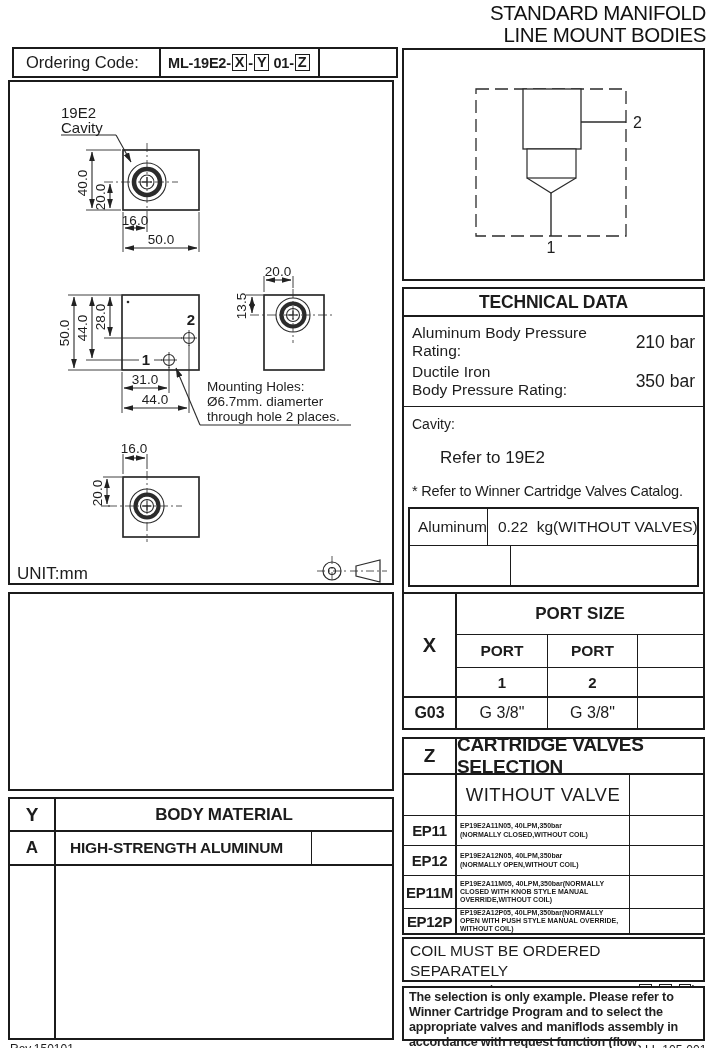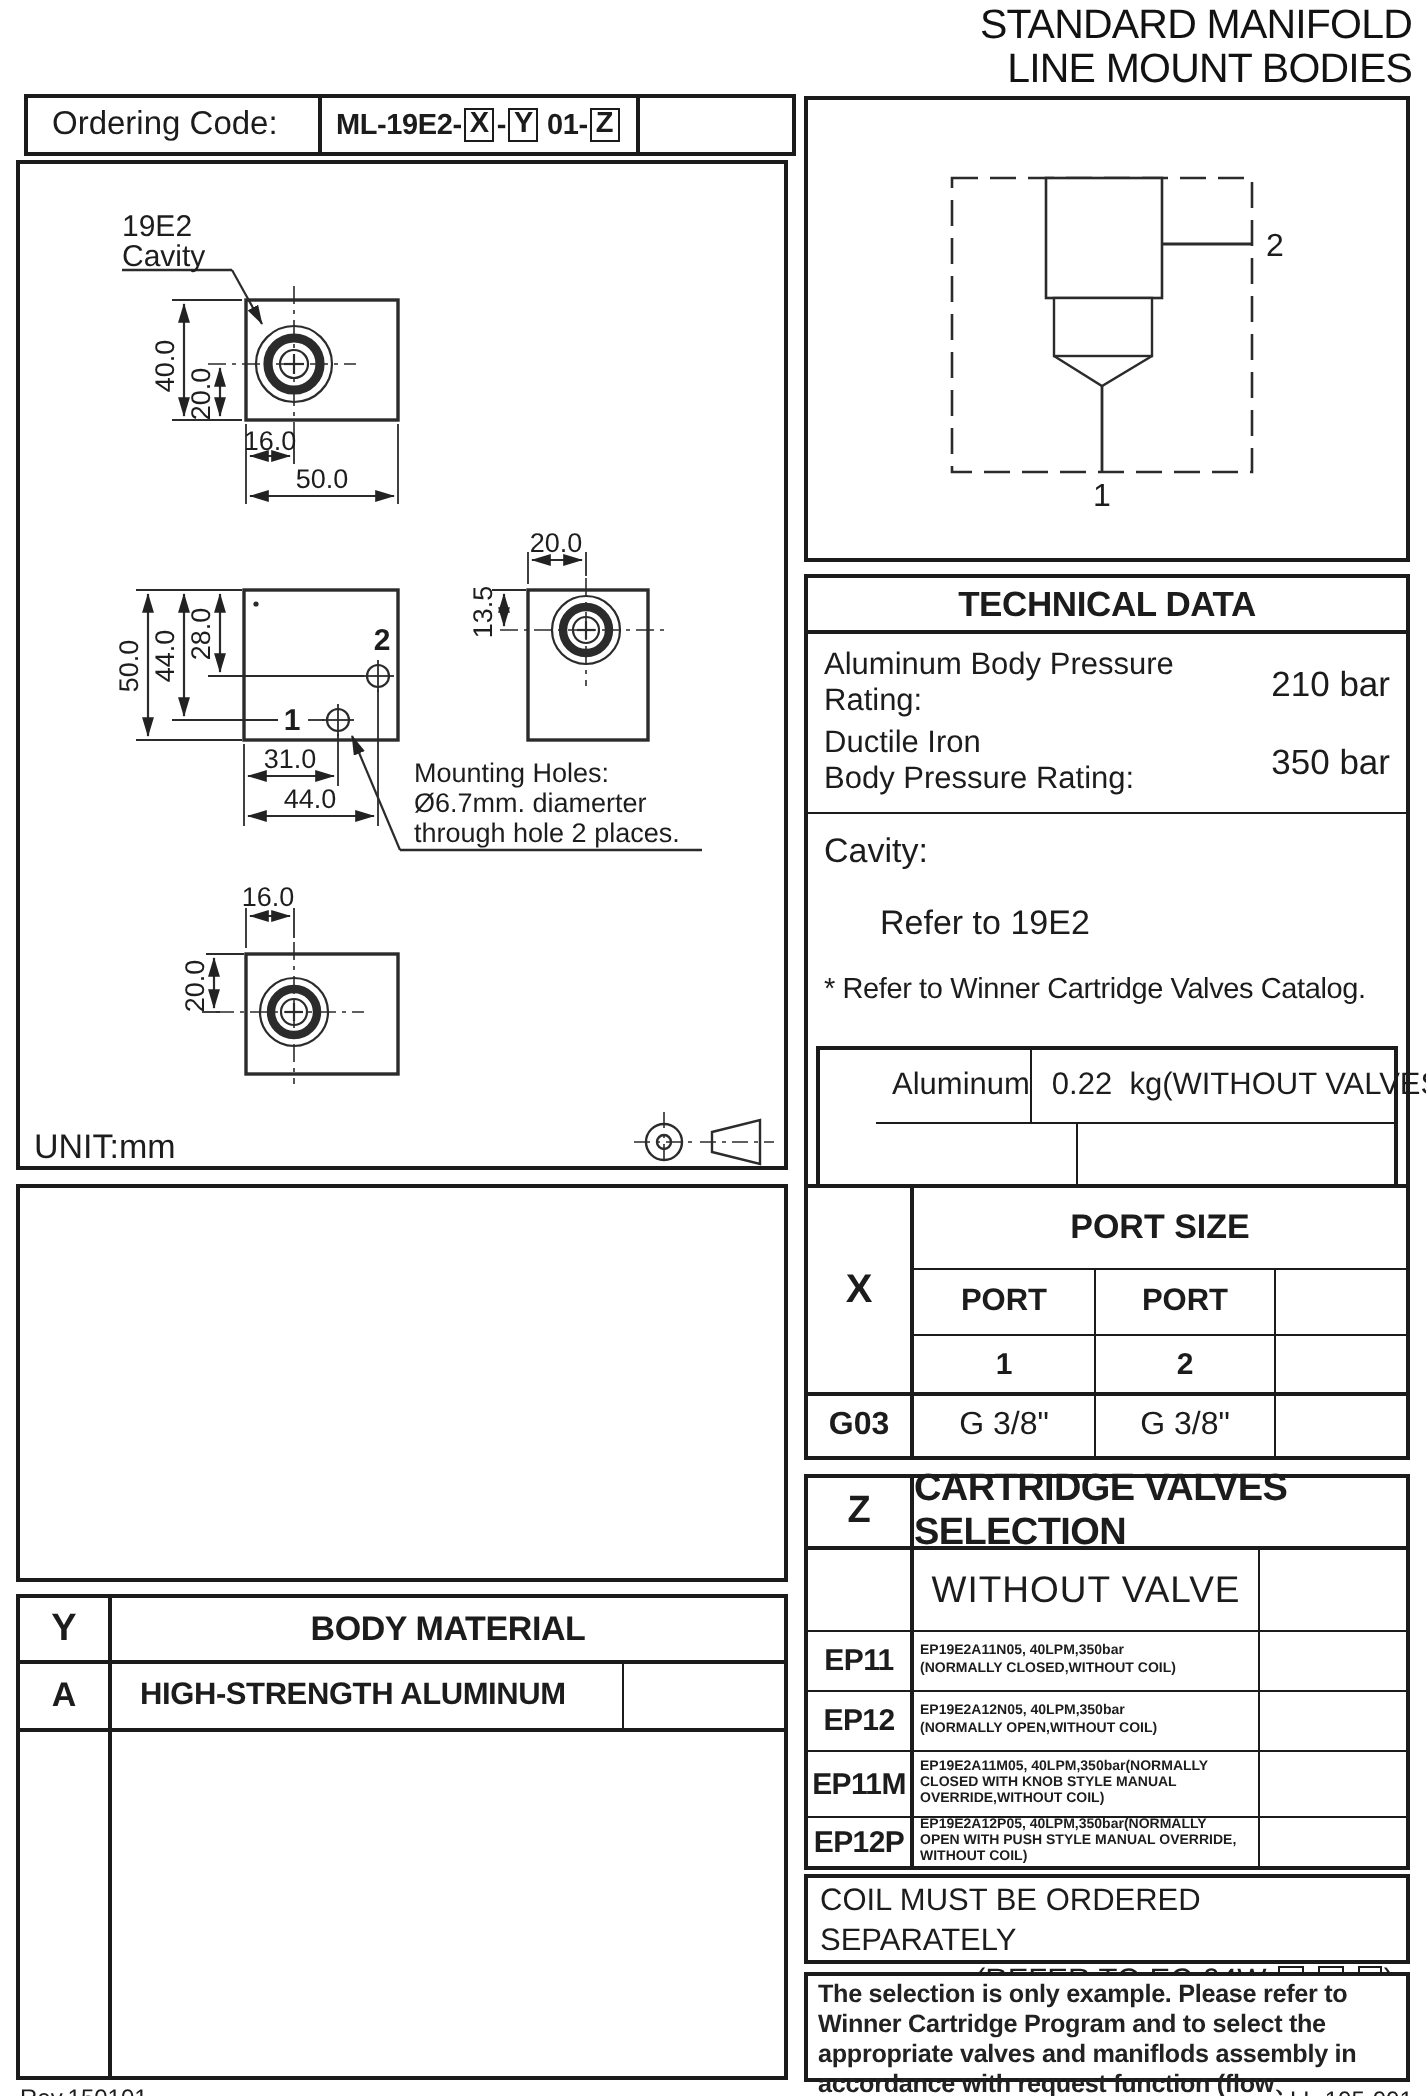--- a/index.html
+++ b/index.html
@@ -26,24 +26,24 @@
   .schematic-box{left:402px;top:48px;width:303px;height:233px;}
 
   
   .tech-box{left:402px;top:287px;width:303px;height:342px;font-size:15.5px;}
   .tech-header{height:26px;border-bottom:2.5px solid #1b1b1b;display:flex;align-items:center;
                justify-content:center;font-weight:bold;font-size:17.5px;letter-spacing:-0.2px;}
   .tech-body{padding:4px 8px 0 8px;}
   .tech-row{display:flex;justify-content:space-between;align-items:center;margin-top:3px;}
   .tech-val{font-size:17.5px;white-space:nowrap;}
   .tech-divider{border-top:1.5px solid #1b1b1b;margin:7px -8px 0 -8px;}
-  .tech-cavity{font-size:17px;margin-top:9px;}
+  .tech-cavity{font-size:14px;margin-top:9px;}
   .tech-refer{font-size:17px;margin:16px 0 0 28px;}
   .tech-note{font-size:14.5px;margin-top:15px;letter-spacing:-0.2px;}
-  .weight-table{border:2px solid #1b1b1b;margin:20px -4px 0 -4px;padding-left:28px;}
+  .weight-table{border:2px solid #1b1b1b;margin:8px -4px 0 -4px;}
   .weight-row{display:flex;height:36px;}
   .weight-row + .weight-row{border-top:1.5px solid #1b1b1b;height:39px;}
   .weight-c1{width:92px;border-right:1.5px solid #1b1b1b;display:flex;align-items:center;padding-left:8px;font-size:15.5px;}
   .weight-c2{flex:1;display:flex;align-items:center;padding-left:10px;font-size:15.5px;}
   .special-note{font-size:15px;margin-top:7px;line-height:1.2;}
   .special-note .l2{padding-left:7px;}
 
   
   .port-table{left:402px;top:592px;width:303px;height:138px;display:grid;
               grid-template-columns:53px 91px 90px 1fr;grid-template-rows:41px 33px 30px 1fr;}

